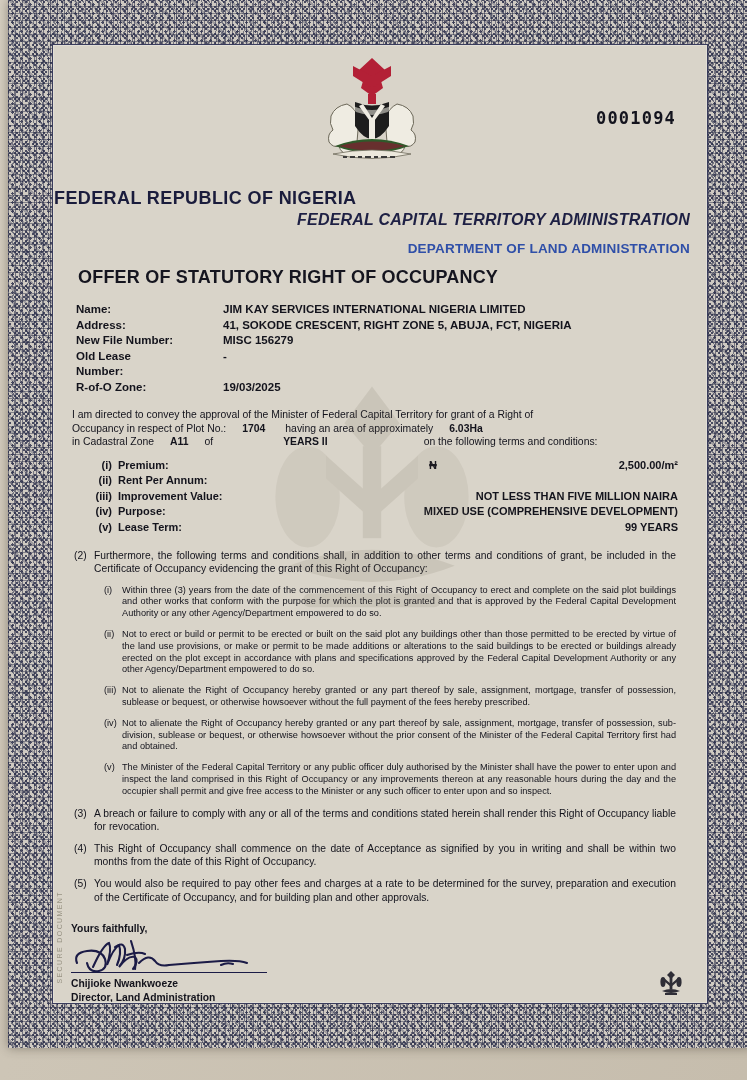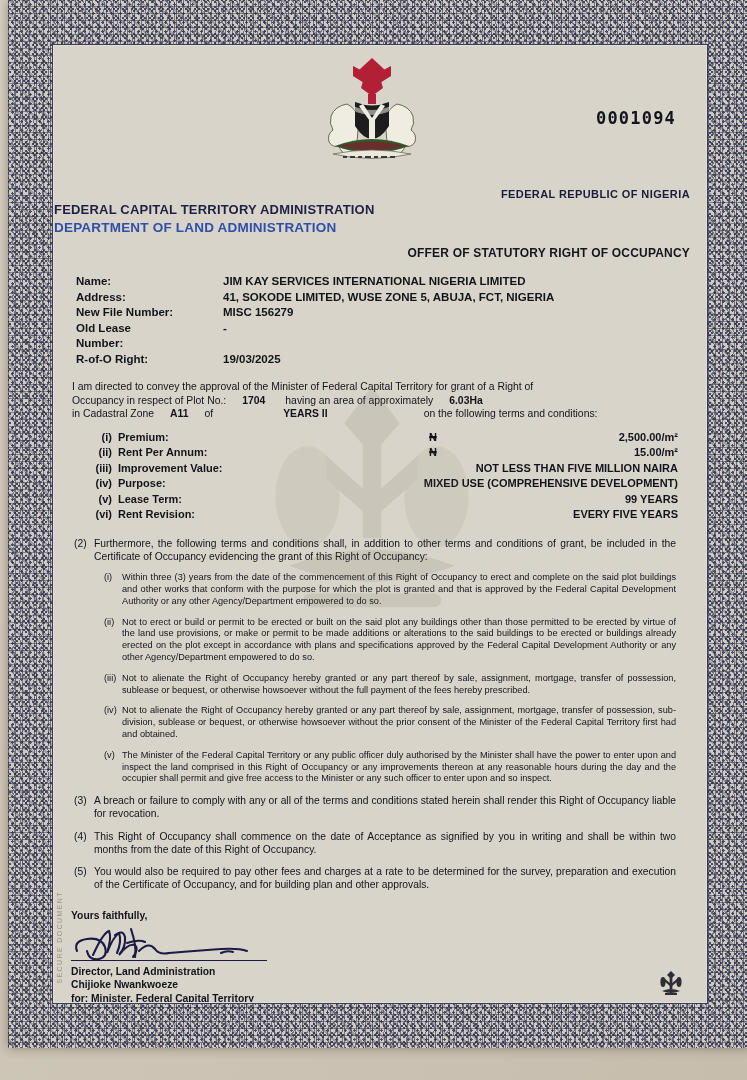--- a/index.html
+++ b/index.html
@@ -89,24 +89,24 @@
   }
   #serial-number {
     position: absolute; right: 14px; top: 62px;
     font-family: "DejaVu Sans Mono", monospace;
     font-size: 17px; font-weight: 700;
     letter-spacing: 1.2px;
     color: #14141e;
   }
 
   
-  .t1 { text-align:right; font-size:11px; font-weight:700; letter-spacing:.4px; color:#1a1c3c; }
-  .t2 { text-align:left; font-size:13px;   font-weight:700; letter-spacing:.2px; color:#1e2044; margin-top:2px; }
-  .t3 { text-align:left; font-size:13.5px; font-weight:700; letter-spacing:.2px; color:#2f4fa8; margin-top:3px; }
-  .t4 { text-align:right; font-size:12px;   font-weight:700; letter-spacing:.2px; color:#15151f; margin-top:11px;padding-left:24px; }
+  .t1 { text-align:left; font-size:18px; font-weight:700; letter-spacing:.4px; color:#1a1c3c; }
+  .t2 { text-align:right; font-size:16px;   font-weight:700; letter-spacing:.2px; color:#1e2044; margin-top:2px;font-style:italic; }
+  .t3 { text-align:right; font-size:13.5px; font-weight:700; letter-spacing:.2px; color:#2f4fa8; margin-top:12px; }
+  .t4 { text-align:left; font-size:18px;   font-weight:700; letter-spacing:.2px; color:#15151f; margin-top:11px;padding-left:24px; }
 
   
   #details { margin-top: 14px; padding-left: 22px; font-size: 11.5px; font-weight: 700; }
   #details .row { display:flex; line-height: 15.5px; gap: 43px; }
   #details .lbl { width: 104px; flex: 0 0 104px; }
   #details .val { white-space: nowrap; }
 
   
   #directive { margin-top: 13px; padding-left: 18px; font-size: 10.4px; line-height: 13.6px; }
   #directive .line { display:flex; align-items:baseline; white-space: nowrap; text-align: center; }
@@ -202,32 +202,32 @@
       <div class="t3">DEPARTMENT OF LAND ADMINISTRATION</div>
       <div class="t4">OFFER OF STATUTORY RIGHT OF OCCUPANCY</div>
 
       <div id="details">
         <div class="row">
           <div class="lbl">Name:</div>
           <div class="val">JIM KAY SERVICES INTERNATIONAL NIGERIA LIMITED</div>
         </div>
         <div class="row">
           <div class="lbl">Address:</div>
-          <div class="val">41, SOKODE LIMITED, WUSE ZONE 5, ABUJA, FCT, NIGERIA</div>
+          <div class="val">41, SOKODE CRESCENT, RIGHT ZONE 5, ABUJA, FCT, NIGERIA</div>
         </div>
         <div class="row">
           <div class="lbl">New File Number:</div>
           <div class="val">MISC 156279</div>
         </div>
         <div class="row">
           <div class="lbl">Old Lease Number:</div>
           <div class="val">-</div>
         </div>
         <div class="row">
-          <div class="lbl">R-of-O Right:</div>
+          <div class="lbl">R-of-O Zone:</div>
           <div class="val">19/03/2025</div>
         </div>
       </div>
 
       <div id="directive">
         <div class="line">I am directed to convey the approval of the Minister of Federal Capital Territory for grant of a Right of</div>
         <div class="line">
           <span>Occupancy in respect of Plot No.:</span>
           <span class="sp-a"></span>
           <b>1704</b>
@@ -254,44 +254,35 @@
           <div class="rn">(i)</div>
           <div class="tl">Premium:</div>
           <div class="tv">
             <span class="naira">₦</span>
             <span class="amt">2,500.00/m²</span>
           </div>
         </div>
         <div class="trow">
           <div class="rn">(ii)</div>
           <div class="tl">Rent Per Annum:</div>
-          <div class="tv">
-            <span class="naira">₦</span>
-            <span class="amt">15.00/m²</span>
-          </div>
         </div>
         <div class="trow">
           <div class="rn">(iii)</div>
           <div class="tl">Improvement Value:</div>
           <div class="tv">NOT LESS THAN FIVE MILLION  NAIRA</div>
         </div>
         <div class="trow">
           <div class="rn">(iv)</div>
           <div class="tl">Purpose:</div>
           <div class="tv">MIXED USE (COMPREHENSIVE DEVELOPMENT)</div>
         </div>
         <div class="trow">
           <div class="rn">(v)</div>
           <div class="tl">Lease Term:</div>
           <div class="tv">99  YEARS</div>
-        </div>
-        <div class="trow">
-          <div class="rn">(vi)</div>
-          <div class="tl">Rent Revision:</div>
-          <div class="tv">EVERY FIVE YEARS</div>
         </div>
       </div>
 
       <div id="clauses">
 
         <div class="clause lv1">
           <div class="num">(2)</div>
           <div class="body">Furthermore, the following terms and conditions shall, in addition to other terms and conditions of grant, be included in the Certificate of Occupancy evidencing the grant of this Right of Occupancy:</div>
         </div>
 
@@ -341,22 +332,22 @@
               <path d="M44 10 q8 -6 10 2 q1 10 -6 18 q9 -12 16 -10 q4 4 -2 12"></path>
               <path d="M60 4 q6 18 4 28"></path>
               <path d="M56 18 q12 -4 18 -1"></path>
               <path d="M68 26 q10 -10 16 -2 q4 6 14 4 q24 -2 52 -4 q18 -1 26 2"></path>
               <path d="M150 28 q6 -3 12 -1"></path>
             </g>
           </svg>
           <div id="sig-rule"></div>
         </div>
 
+        <div class="sline">Chijioke Nwankwoeze</div>
         <div class="sline">Director, Land Administration</div>
-        <div class="sline">Chijioke Nwankwoeze</div>
         <div class="sline">for: Minister, Federal Capital Territory</div>
       </div>
 
       <svg id="footer-stamp" viewBox="0 0 22 26">
         <path d="M11 1 L15 5 L11 9 L7 5 Z" fill="#1d1d28"></path>
         <rect x="9.6" y="7" width="2.8" height="12" fill="#1d1d28"></rect>
         <path d="M4 8 L11 14 L18 8 L18 11 L11 17 L4 11 Z" fill="#1d1d28"></path>
         <ellipse cx="3" cy="12" rx="2.6" ry="5" fill="#1d1d28"></ellipse>
         <ellipse cx="19" cy="12" rx="2.6" ry="5" fill="#1d1d28"></ellipse>
         <path d="M2 21 q9 -4 18 0 q-9 4 -18 0 z" fill="#1d1d28"></path>

